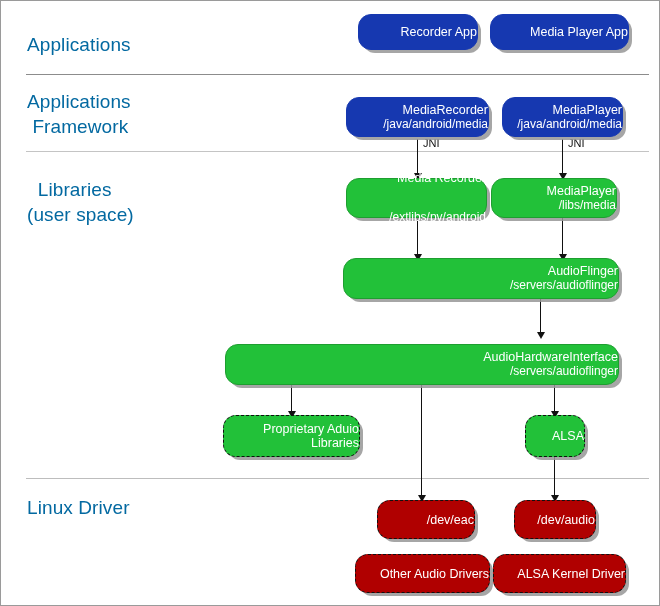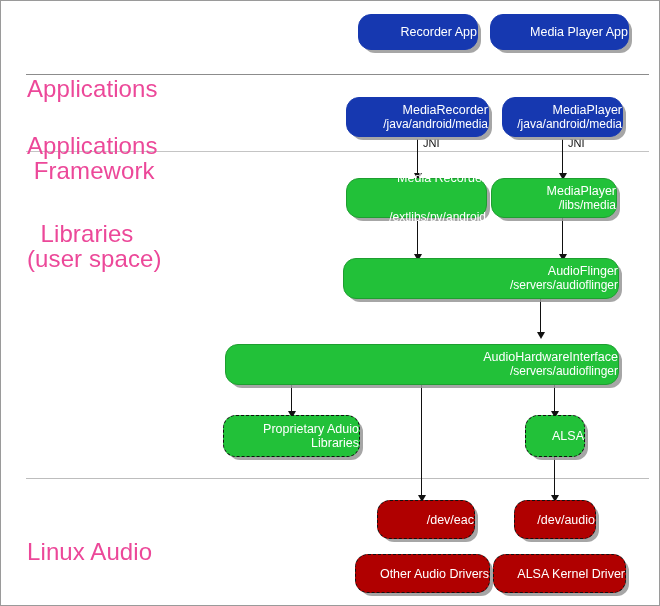--- a/index.html
+++ b/index.html
@@ -8,26 +8,25 @@
     position:relative;
     width:660px;height:606px;
     background:#ffffff;
     box-sizing:border-box;
     border:1px solid #9a9a9a;
     overflow:hidden;
   }
   
   .layer-label{
     position:absolute;
-    color:#ec4899;
-    font-size:24px;
+    color:#0369a1;
+    font-size:19px;
     line-height:25px;
     white-space:pre;
     letter-spacing:0.1px;
-    margin-top:44px;
   }
   
   .divider{
     position:absolute;
     height:1px;
     left:25px;
     width:623px;
   }
   
   .vline{
@@ -79,21 +78,21 @@
   <div class="divider" style="top:477px;background:#bdbdbd;"></div>
 
   <div class="layer-label" style="left:26px;top:31px;">Applications</div>
 
   <div class="layer-label" style="left:26px;top:88px;">Applications
  Framework</div>
 
   <div class="layer-label" style="left:26px;top:176px;">  Libraries
 (user space)</div>
 
-  <div class="layer-label" style="left:26px;top:494px;">Linux Audio</div>
+  <div class="layer-label" style="left:26px;top:494px;">Linux Driver</div>
 
   <div class="vline" style="left:416px;top:138px;height:38px;"></div>
   <div class="arrowhead" style="left:413px;top:172px;"></div>
   <div class="jni" style="left:422px;top:136px;">JNI</div>
 
   <div class="vline" style="left:561px;top:138px;height:38px;"></div>
   <div class="arrowhead" style="left:558px;top:172px;"></div>
   <div class="jni" style="left:567px;top:136px;">JNI</div>
 
   <div class="vline" style="left:416px;top:217px;height:40px;"></div>

